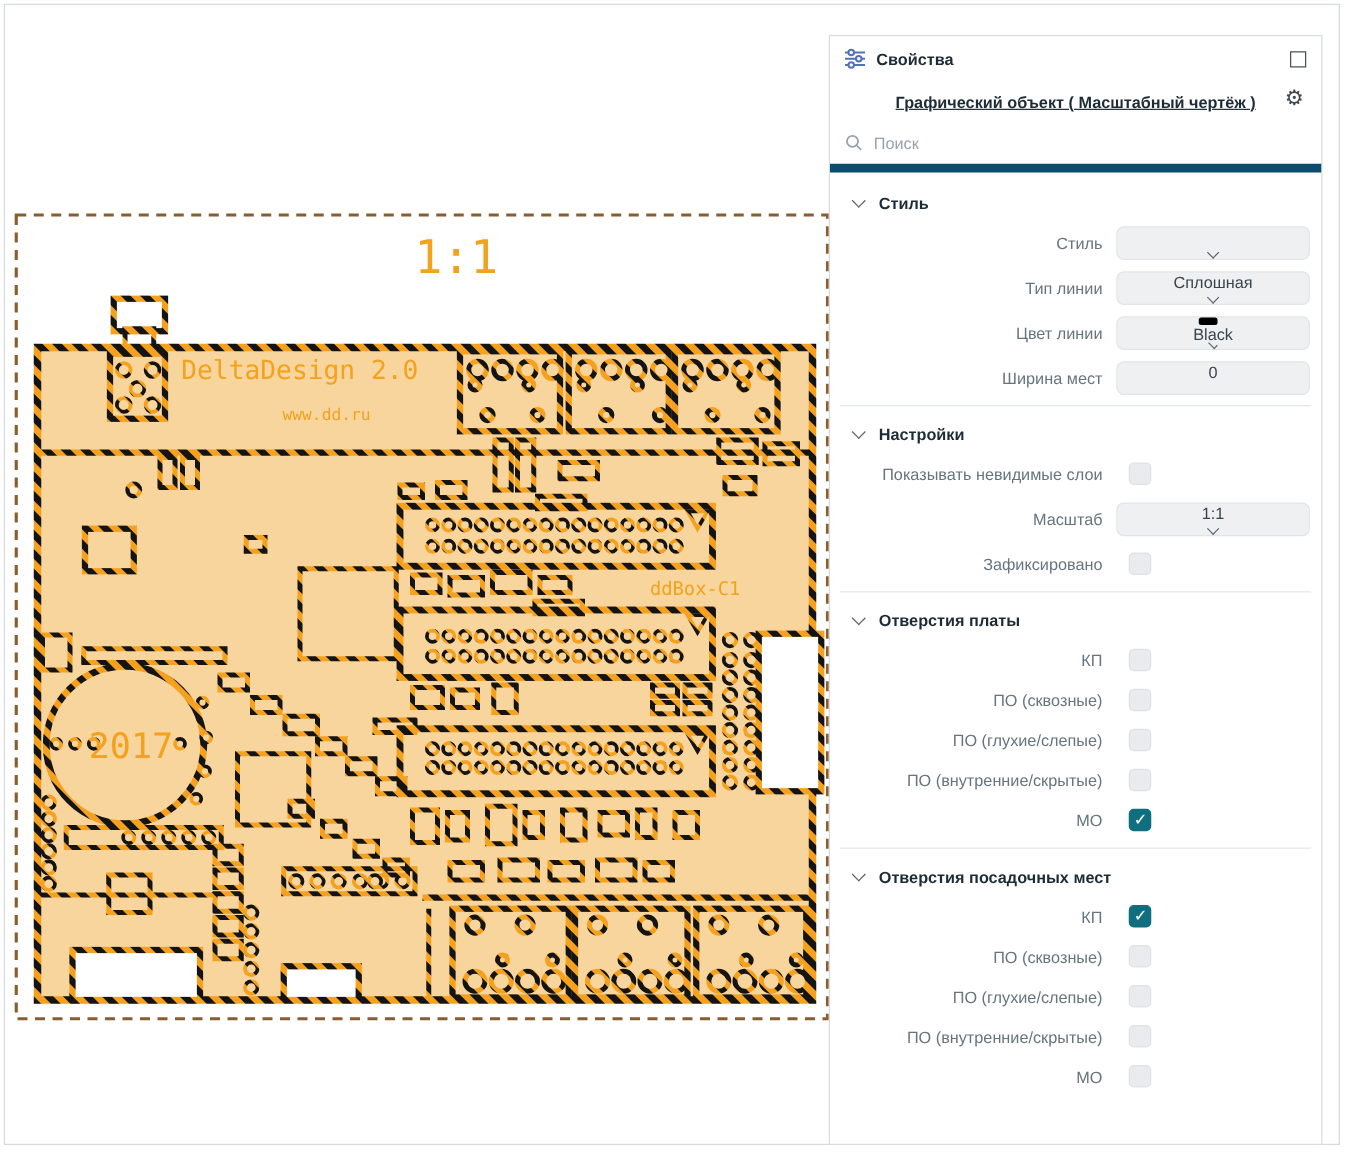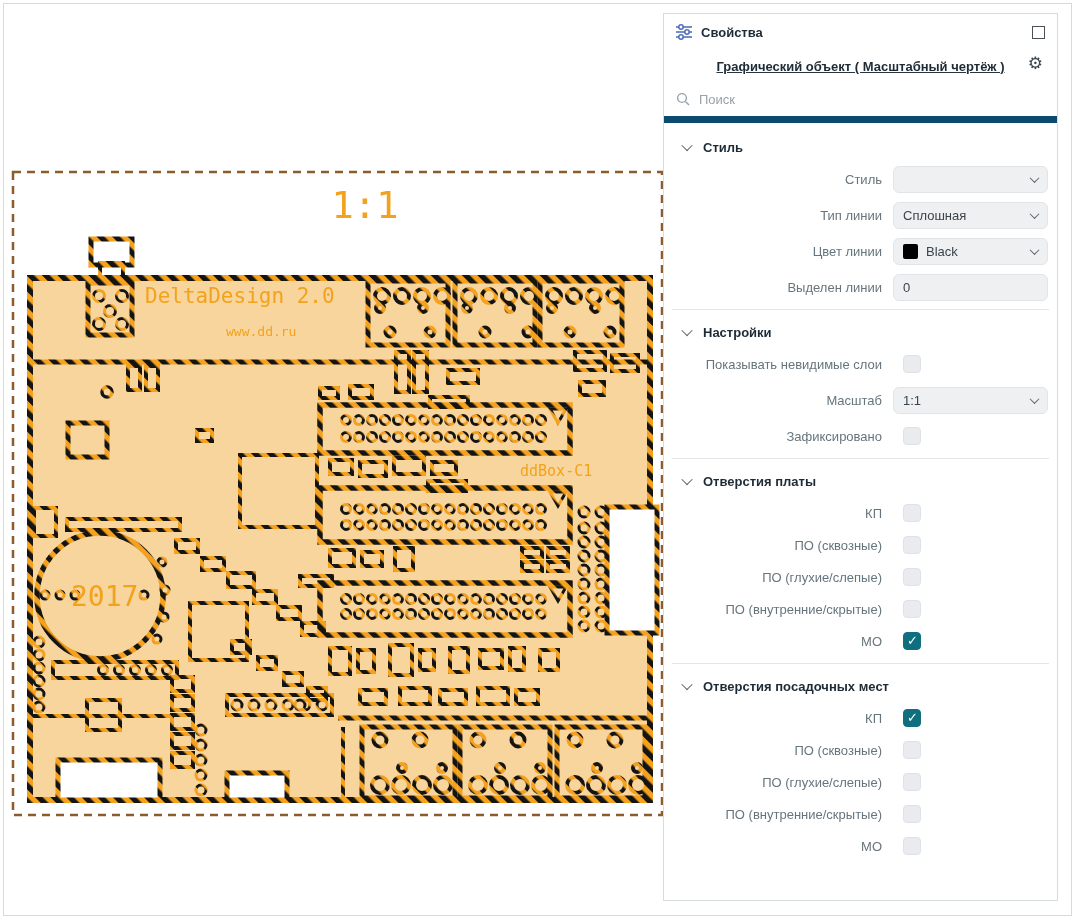--- a/index.html
+++ b/index.html
@@ -3,40 +3,40 @@
 <meta charset="utf-8">
 <style>
   html,body{margin:0;padding:0;background:#fff;}
   body{font-family:"Liberation Sans","DejaVu Sans",sans-serif;}
   .stage{position:relative;width:1080px;height:923px;background:#fff;box-sizing:border-box;overflow:hidden;}
   .frame{position:absolute;left:3px;top:3px;width:1069px;height:913px;border:1px solid #d5dadd;box-sizing:border-box;background:#fff;}
   .canvas{position:absolute;left:4px;top:4px;width:1067px;height:911px;overflow:hidden;}
   .canvas svg{position:absolute;left:-4px;top:-4px;}
 
   
-  .panel{position:absolute;left:663px;top:13px;width:395px;height:888px;background:#fff;
+  .panel{position:absolute;left:663px;top:28px;width:395px;height:888px;background:#fff;
          border:1px solid #d7dcdf;box-sizing:border-box;z-index:5;color:#2a343c;font-size:13px;}
   .p-head{display:flex;align-items:center;height:36px;padding:0 12px 0 11px;}
   .p-title{font-weight:bold;color:#1d2b36;margin-left:8px;flex:1;}
   .sq-icon{width:11px;height:11px;border:1.5px solid #4a5258;display:inline-block;}
   .p-sub{position:relative;display:flex;align-items:center;height:32px;padding:0 40px;text-decoration:underline;}
   .p-sub .sub-text{flex:1;text-align:center;font-weight:bold;color:#1d2b36;}
   .gear{position:absolute;right:14px;top:5px;font-size:17px;color:#3f474e;line-height:1;cursor:default;}
   .search{display:flex;align-items:center;height:34px;padding:0 12px;border-bottom:7px solid #0c4a6e;}
   .search .ph{color:#98a2ab;margin-left:9px;}
   .divider{height:1px;background:#e4e7ea;margin:6px 8px;}
   .sec-head{display:flex;align-items:center;height:32px;padding:0 12px 0 19px;font-weight:bold;color:#1d2b36;}
   .sec-head .chev{margin-right:12px;}
   .chev{width:7px;height:7px;border-right:1.6px solid #5b666e;border-bottom:1.6px solid #5b666e;
         display:inline-block;transform:rotate(45deg) translate(-1px,-1px);}
   .chev.right{transform:rotate(-45deg);}
   .frow{display:flex;align-items:center;height:32px;padding-right:9px;}
   .flabel{flex:1;text-align:right;color:#66757d;padding-right:11px;white-space:nowrap;}
   .ctrl{width:155px;height:27px;background:#eef0f1;border:1px solid #e2e5e8;border-radius:6px;
-        box-sizing:border-box;display:flex;align-items:center;padding:0 9px;color:#3a444c;}
+        box-sizing:border-box;display:flex;align-items:center;padding:0 9px;color:#3a444c;flex-direction:column;}
   .ctrl .val{flex:1;}
   .ctrl .chev{width:6px;height:6px;}
   .swatch{width:15px;height:15px;background:#000;border-radius:2px;margin-right:8px;}
   .cbz{width:155px;display:flex;}
   .cbox{width:18px;height:18px;border-radius:4px;background:#e9ebee;border:1px solid #dfe2e5;
         box-sizing:border-box;margin-left:10px;position:relative;cursor:pointer;}
   .cbox.checked{background:#0f6f7e;border-color:#0f6f7e;}
   .cbox.checked::after{content:"\2713";position:absolute;left:3px;top:0px;color:#fff;font-size:13px;font-weight:bold;}
   .status{position:absolute;left:0;right:0;bottom:16px;text-align:center;color:#39424a;}
   .gap8{height:8px;} .gap4{height:4px;}
@@ -443,21 +443,21 @@
     <div class="frow">
       <span class="flabel">Цвет линии</span>
       <span class="ctrl">
         <span class="swatch"></span>
         <span class="val">Black</span>
         <span class="chev"></span>
       </span>
     </div>
     <div class="gap4"></div>
     <div class="frow">
-      <span class="flabel">Выделен линии</span>
+      <span class="flabel">Ширина мест</span>
       <span class="ctrl">
         <span class="val">0</span>
       </span>
     </div>
 
     <div class="divider"></div>
 
     <div class="sec-head">
       <span class="chev"></span>
       <span>Настройки</span>

